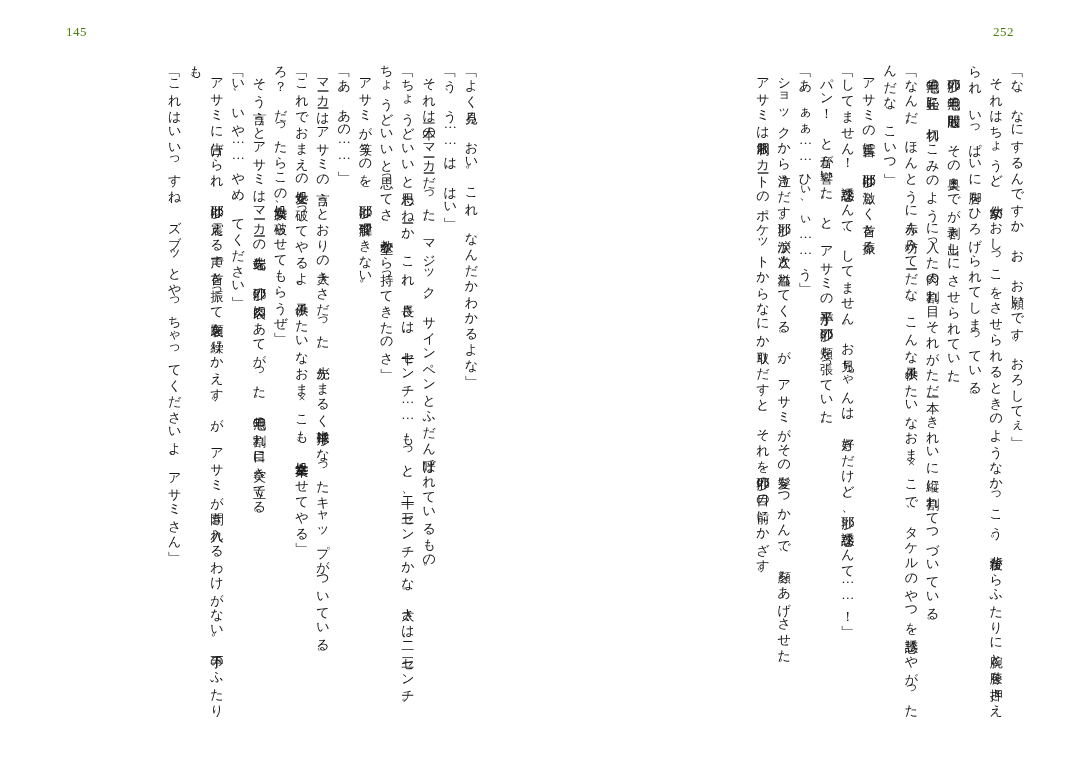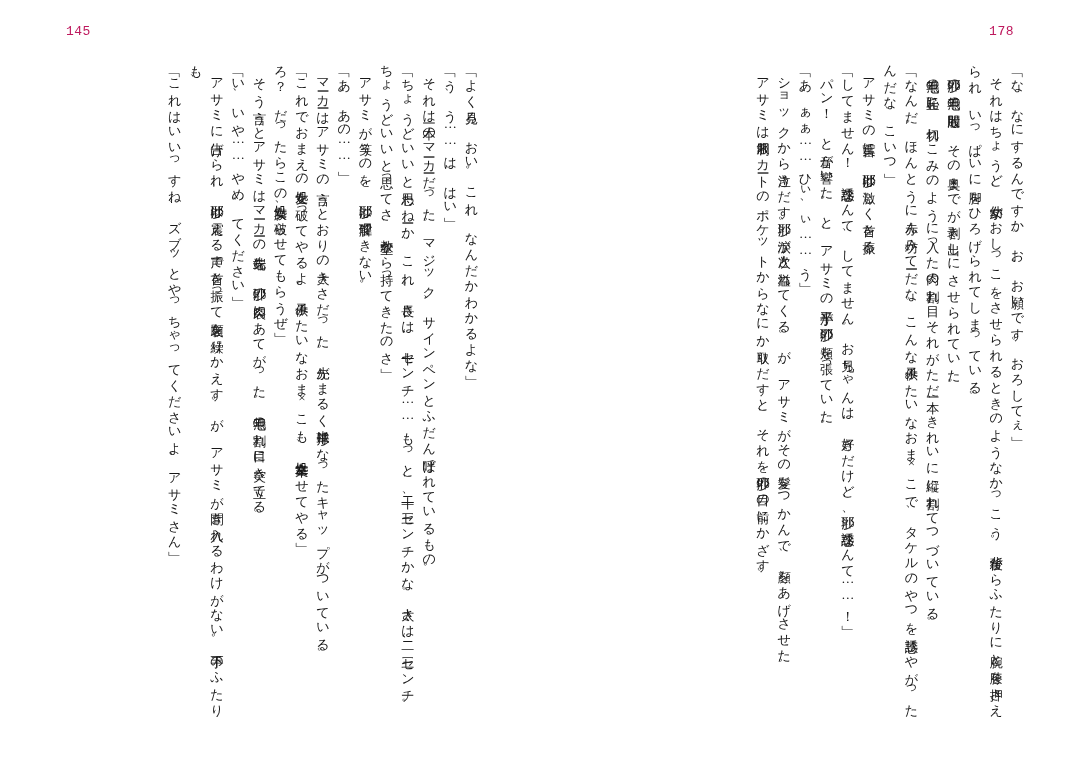--- a/index.html
+++ b/index.html
@@ -19,22 +19,22 @@
     width: 1080px;
     height: 765px;
     background: #ffffff;
     box-sizing: border-box;
   }
   
   .folio {
     position: absolute;
     top: 24px;
     font-size: 13px;
-    font-family: Liberation Mono, monospace;
-    color: #be185d;
+    font-family: Liberation Serif, serif;
+    color: #4d7c0f;
     letter-spacing: 0.5px;
   }
   .folio-left { left: 66px; }
   .folio-right { right: 66px; }
 
   
   .spread {
     position: absolute;
     top: 56px;
     left: 0;
@@ -70,21 +70,21 @@
     text-indent: 1em;
   }
   .para.no-indent { text-indent: 0; }
 </style>
 </head>
 <body>
 
 <div class="page">
 
   <div class="folio folio-left">145</div>
-  <div class="folio folio-right">178</div>
+  <div class="folio folio-right">252</div>
 
   <div class="spread">
 
     <div class="text-block block-left">
       <p class="para">「よく見ろ、おい。これ、なんだかわかるよな」</p>
       <p class="para">「う、う……は、はい」</p>
       <p class="para">それは一本のマーカーだった。マジック、サインペンとふだん呼ばれているもの。</p>
       <p class="para">「ちょうどいいと思わねーか、これ。長さは、十センチ……もっと、十二、三センチかな。太さは二、三センチ。ちょうどいいと思ってさ、教室から持ってきたのさ」</p>
       <p class="para">アサミが笑うのを、沙耶は理解できない。</p>
       <p class="para">「あ、あの……」</p>

